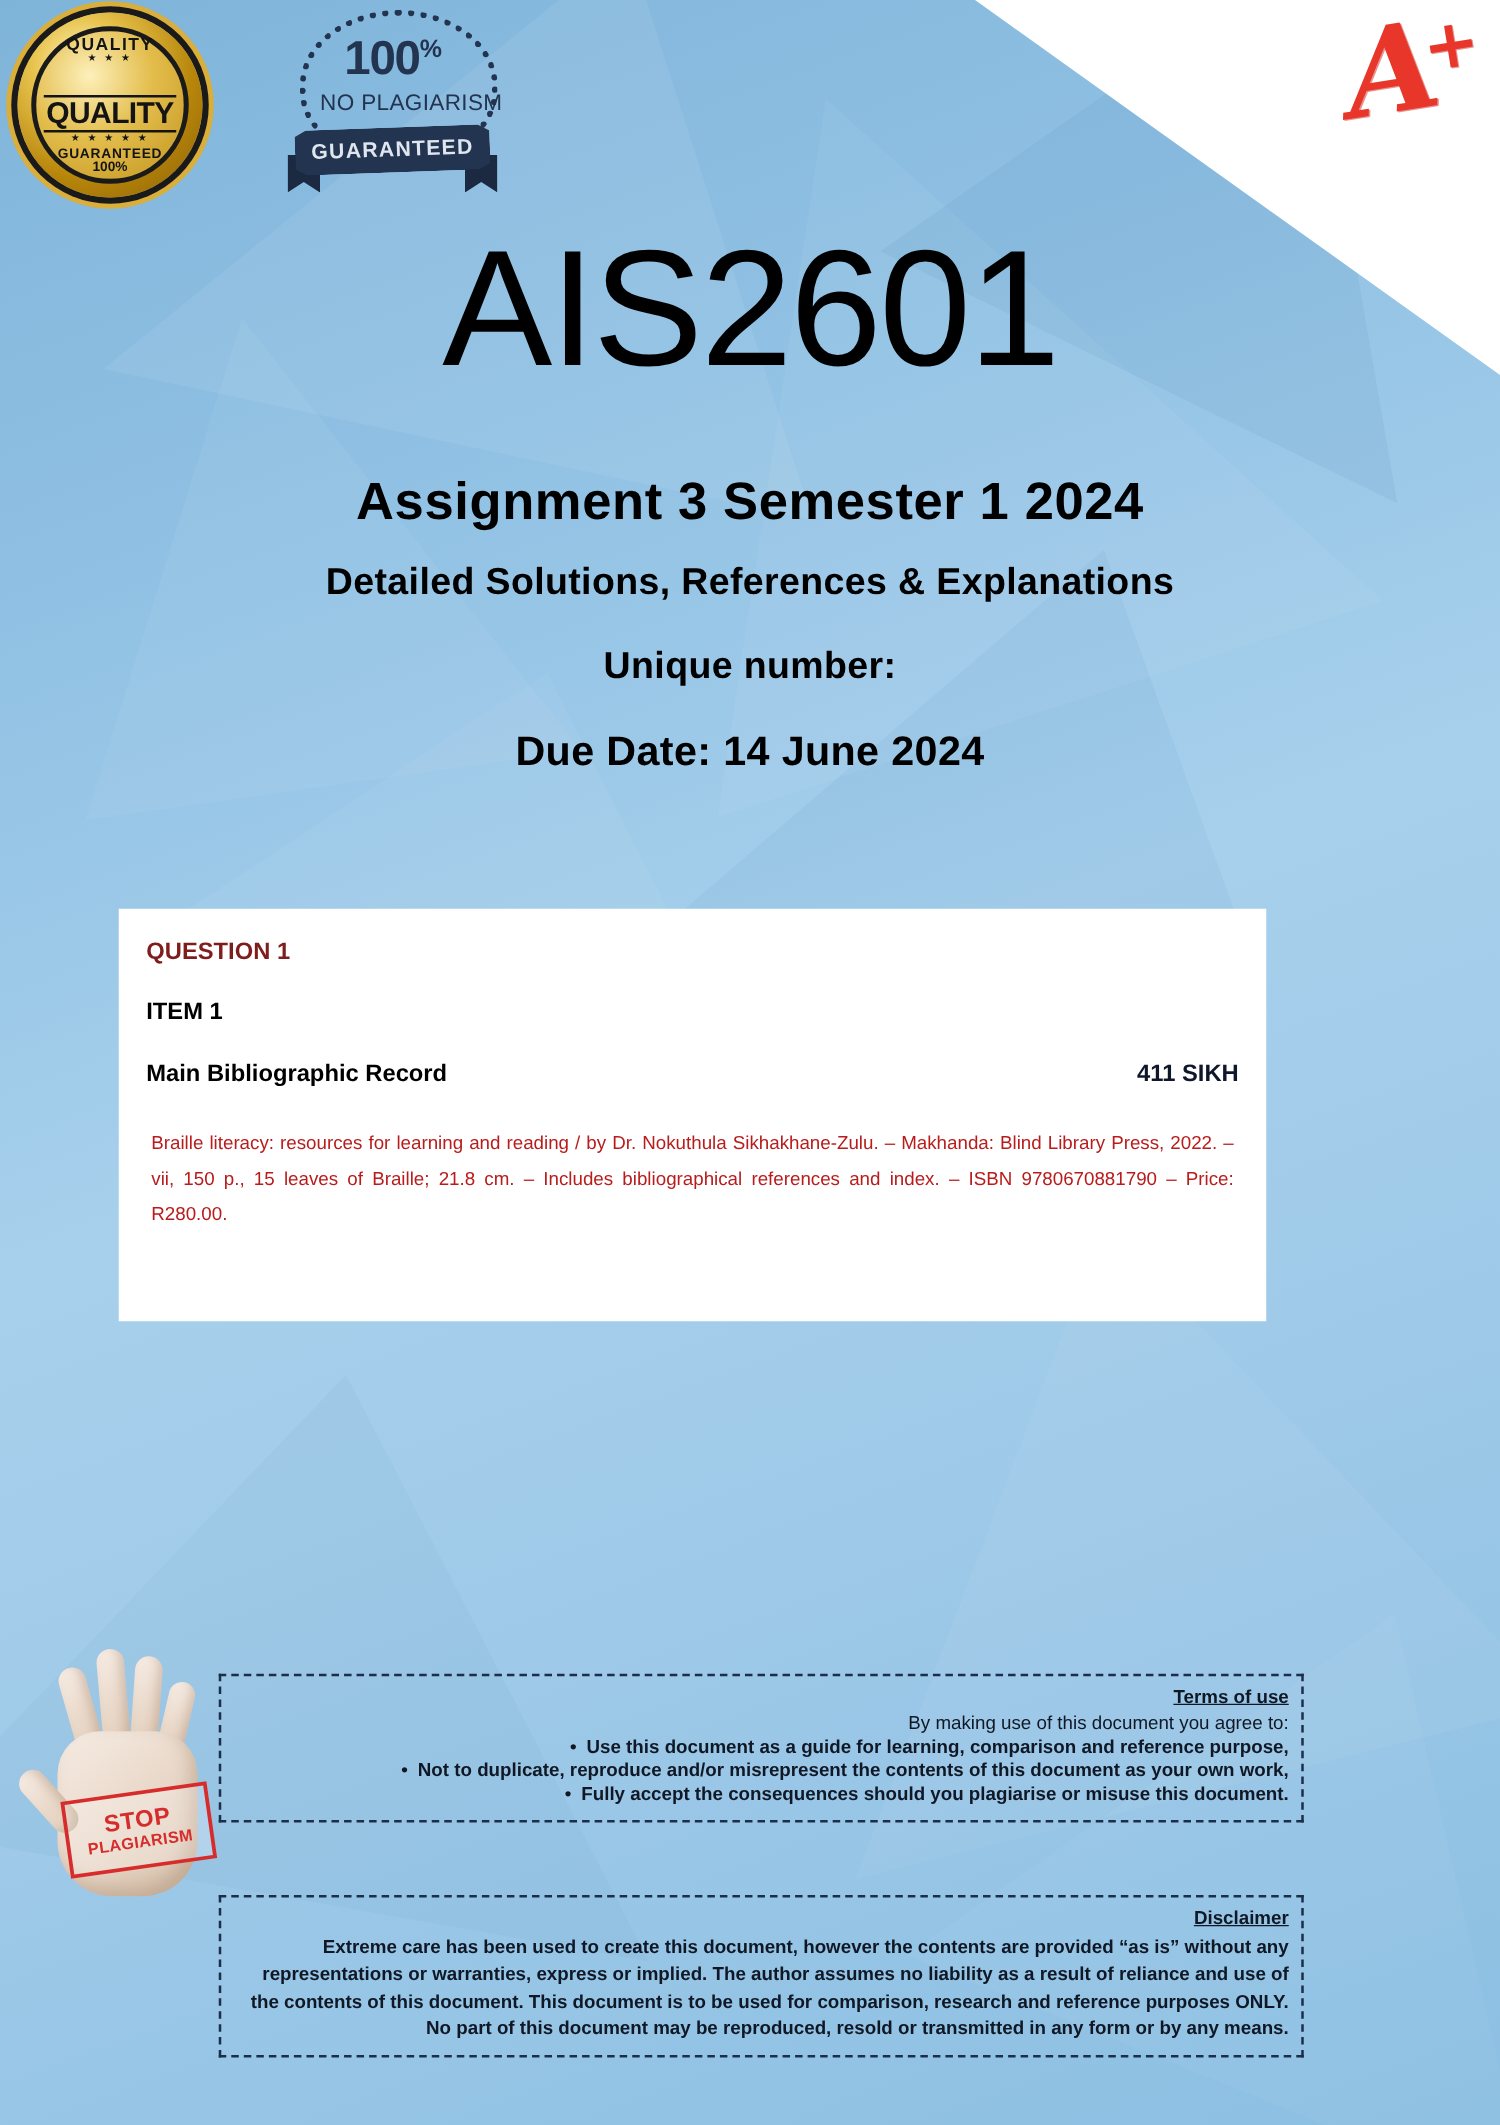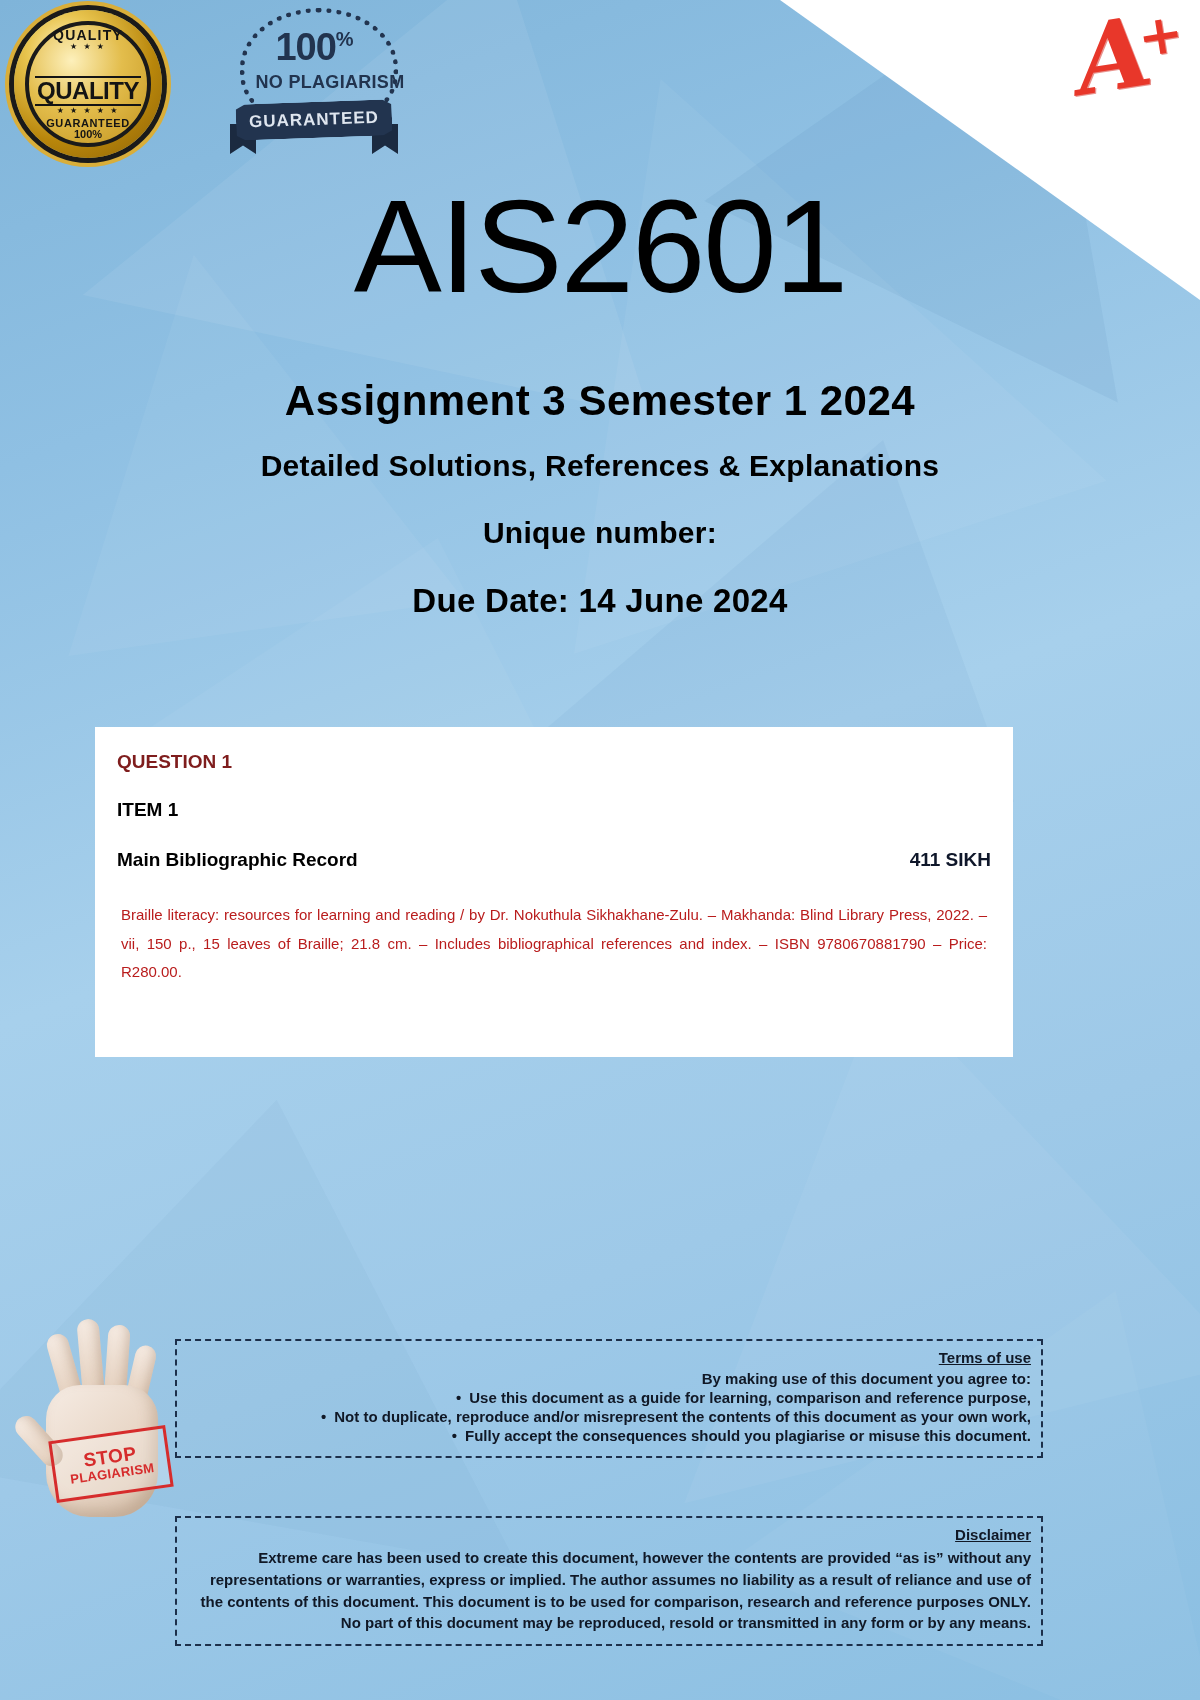--- a/index.html
+++ b/index.html
@@ -91,22 +91,22 @@
     position:absolute;left:14px;top:2px;width:148px;height:110px;
     border:5px dotted #22344f;border-radius:50% 50% 45% 45%;
     border-bottom-color:transparent;
   }
   .stamp-navy .pct{
     position:absolute;top:22px;left:0;width:176px;text-align:center;
     font-size:38px;font-weight:bold;letter-spacing:-1px;line-height:1;
   }
   .stamp-navy .pct sup{font-size:20px;}
   .stamp-navy .nop{
-    position:absolute;top:66px;left:16px;width:176px;text-align:center;
-    font-size:18px;font-weight:bold;letter-spacing:.3px;
+    position:absolute;top:66px;left:0;width:176px;text-align:right;
+    font-size:18px;font-weight:normal;letter-spacing:.3px;
   }
   .stamp-navy .ribbon{
     position:absolute;top:96px;left:10px;width:156px;height:36px;
     background:#22344f;color:#dfe6ef;
     display:flex;align-items:center;justify-content:center;
     font-size:17px;font-weight:bold;letter-spacing:1px;
     clip-path:polygon(0 14%,6% 0,94% 0,100% 14%,100% 86%,94% 100%,6% 100%,0 86%);
     transform:rotate(-2deg);
   }
   .stamp-navy .tail-l,.stamp-navy .tail-r{
@@ -172,21 +172,21 @@
   .legal{
     position:absolute;left:175px;width:868px;box-sizing:border-box;
     border:2px dashed #1c2f4a;padding:8px 10px 10px 10px;
     color:#101826;text-align:right;
   }
   .legal-terms{top:1339px;}
   .legal-disc{top:1516px;}
   .legal .lg-title{
     font-size:15px;font-weight:bold;text-decoration:underline;margin:0 0 4px 0;
   }
-  .legal .lg-lead{font-size:15px;font-weight:bold;margin:0 0 0 0;text-align:right;}
+  .legal .lg-lead{font-size:15px;font-weight:normal;margin:0 0 0 0;text-align:right;}
   .legal ul{list-style:none;margin:0;padding:0;}
   .legal li{
     font-size:15px;font-weight:bold;margin:2px 0;position:relative;padding-right:0;
   }
   .legal li .bullet{font-size:15px;margin-right:8px;}
   .legal .lg-body{font-size:15px;font-weight:bold;line-height:1.45;margin:0;text-align:right;}
 </style>
 </head>
 <body>
 

